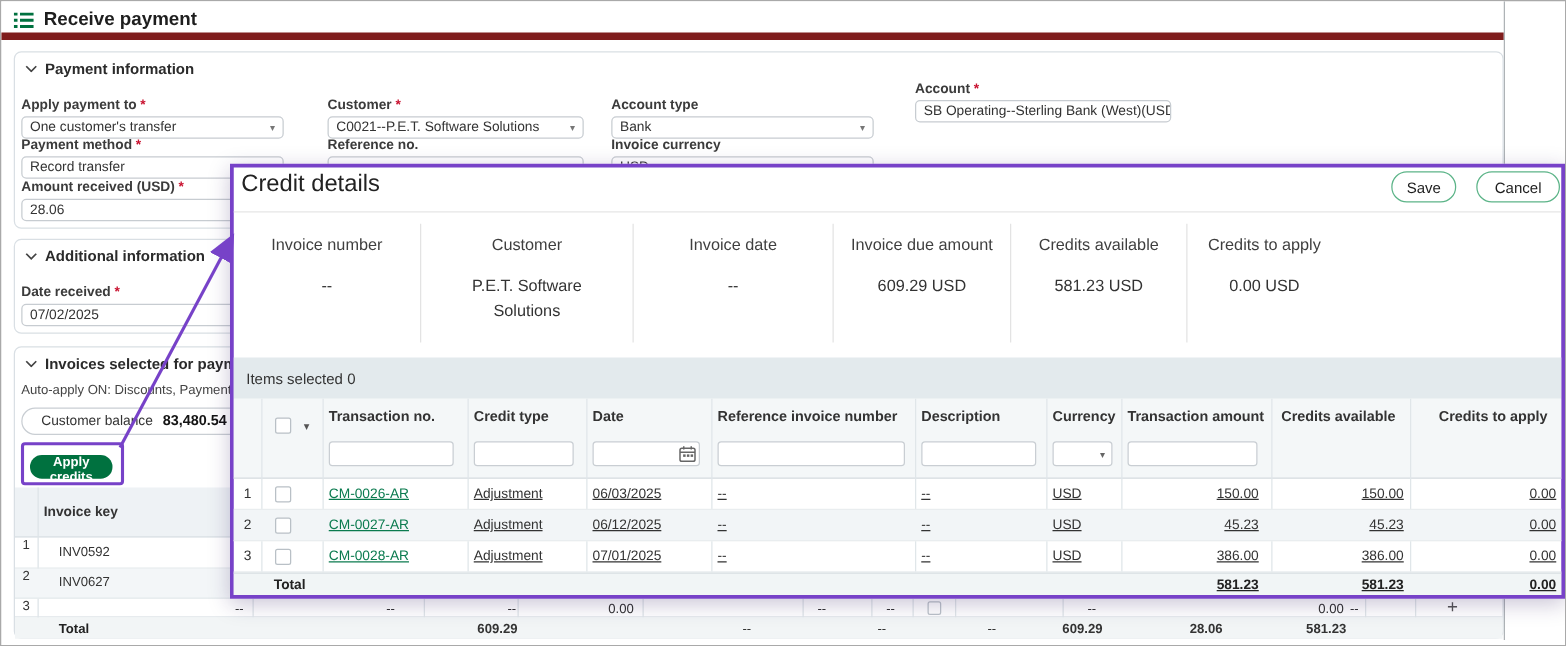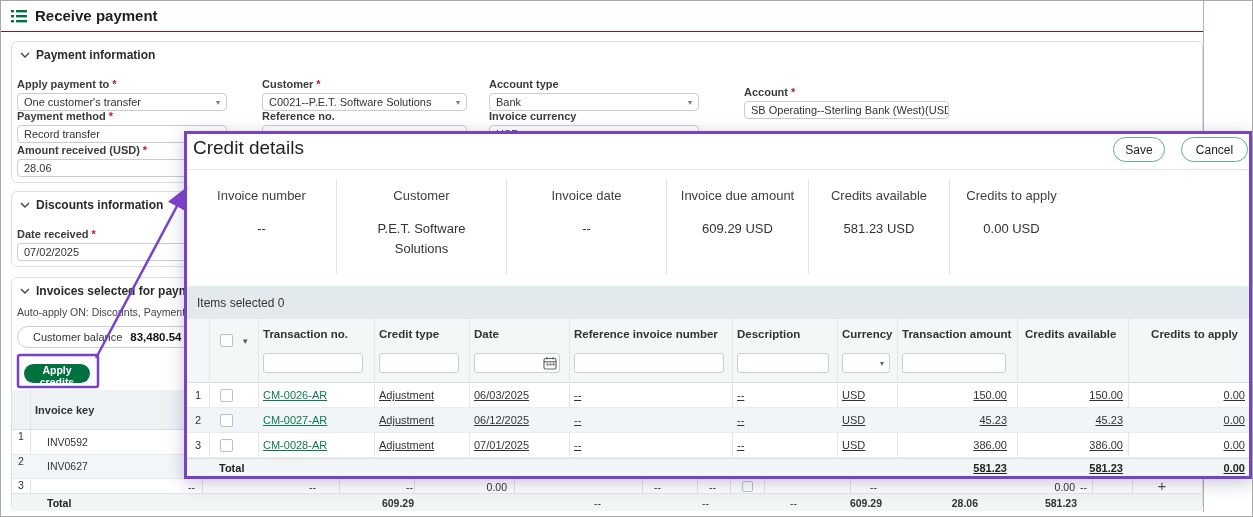--- a/index.html
+++ b/index.html
@@ -2,21 +2,21 @@
 <html><head>
 <meta charset="utf-8">
 <style>
   * { margin:0; padding:0; box-sizing:border-box; }
   body { font-family:"Liberation Sans", sans-serif; background:#fff; }
   .screen { position:relative; width:1253px; height:517px; background:#fff;
             border:1px solid #a9a9a9; overflow:hidden; }
 
   
   .titlebar { position:absolute; left:0; top:0; width:1202px; height:31px; background:#fff;
-              border-bottom:1px solid #7f1d1d; }
+              border-bottom:6px solid #7f1d1d; }
   .menu-icon { position:absolute; left:10px; top:9px; width:16px; height:13px; cursor:pointer; }
   .page-title { position:absolute; left:34px; top:6px; font-size:15px; font-weight:700; color:#1e1e1e; }
   .right-edge { position:absolute; left:1202px; top:0; width:1px; height:511px; background:#aeb3b6; }
 
   
   .panel { position:absolute; left:10px; width:1192px; background:#fff;
            border:1px solid #d9dfe4; border-radius:6px; }
   .panel1 { top:40px; height:142px; }
   .panel2 { top:190px; height:76px; }
   .panel3 { top:276px; height:234px; }
@@ -162,21 +162,21 @@
           <span class="cv">▾</span>
         </div>
     </div>
     <div class="fld" style="left:477px;top:36px;width:210px;">
       <div class="lbl">Account type</div>
       <div class="sel">
           <span>Bank</span>
           <span class="cv">▾</span>
         </div>
     </div>
-    <div class="fld" style="left:720px;top:44px;width:205px;margin-left:12px;">
+    <div class="fld" style="left:720px;top:23px;width:205px;">
       <div class="lbl req">Account</div>
       <div class="sel">
           <span>SB Operating--Sterling Bank (West)(USD)</span>
         </div>
     </div>
     <div class="fld" style="left:5px;top:68px;width:210px;">
       <div class="lbl req">Payment method</div>
       <div class="sel">
           <span>Record transfer</span>
           <span class="cv">▾</span>
@@ -201,21 +201,21 @@
           <span>28.06</span>
         </div>
     </div>
   </div>
 
   <div class="panel panel2">
     <div class="sec-hdr">
       <svg class="chev" viewBox="0 0 10 6">
           <polyline points="1,1 5,5 9,1" fill="none" stroke="#444" stroke-width="1.4"></polyline>
         </svg>
-      <span>Discounts information</span>
+      <span>Additional information</span>
     </div>
     <div class="fld" style="left:5px;top:36px;width:210px;">
       <div class="lbl req">Date received</div>
       <div class="inp">
           <span>07/02/2025</span>
         </div>
     </div>
   </div>
 
   <div class="panel panel3">

